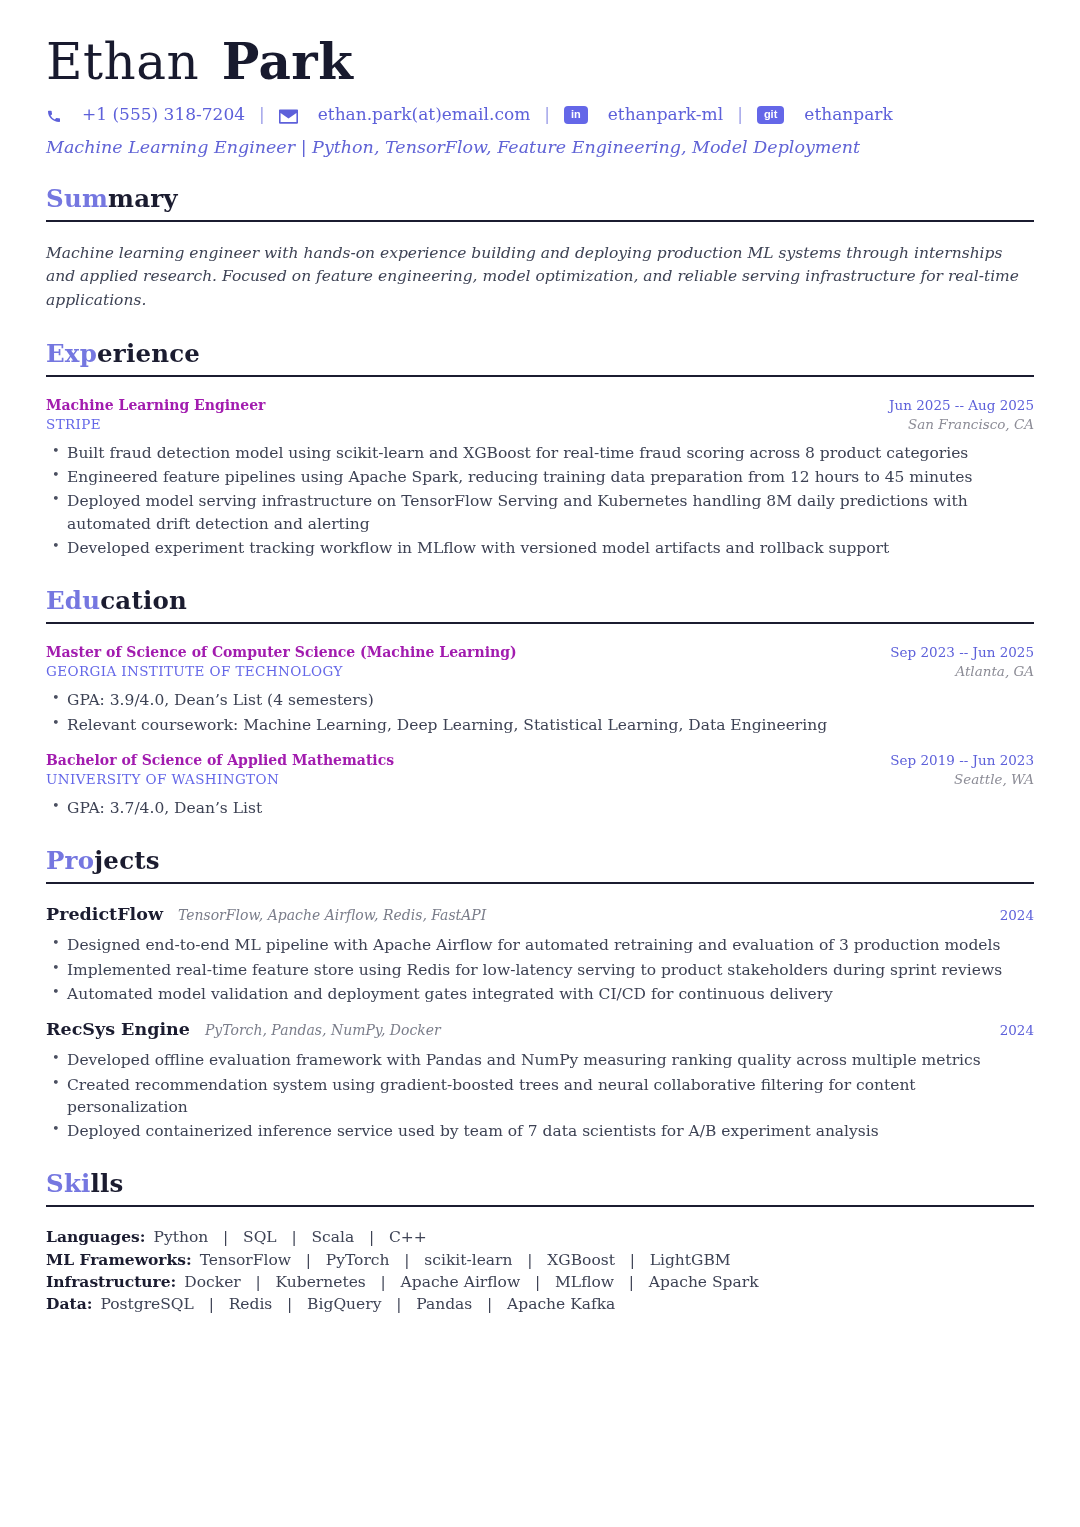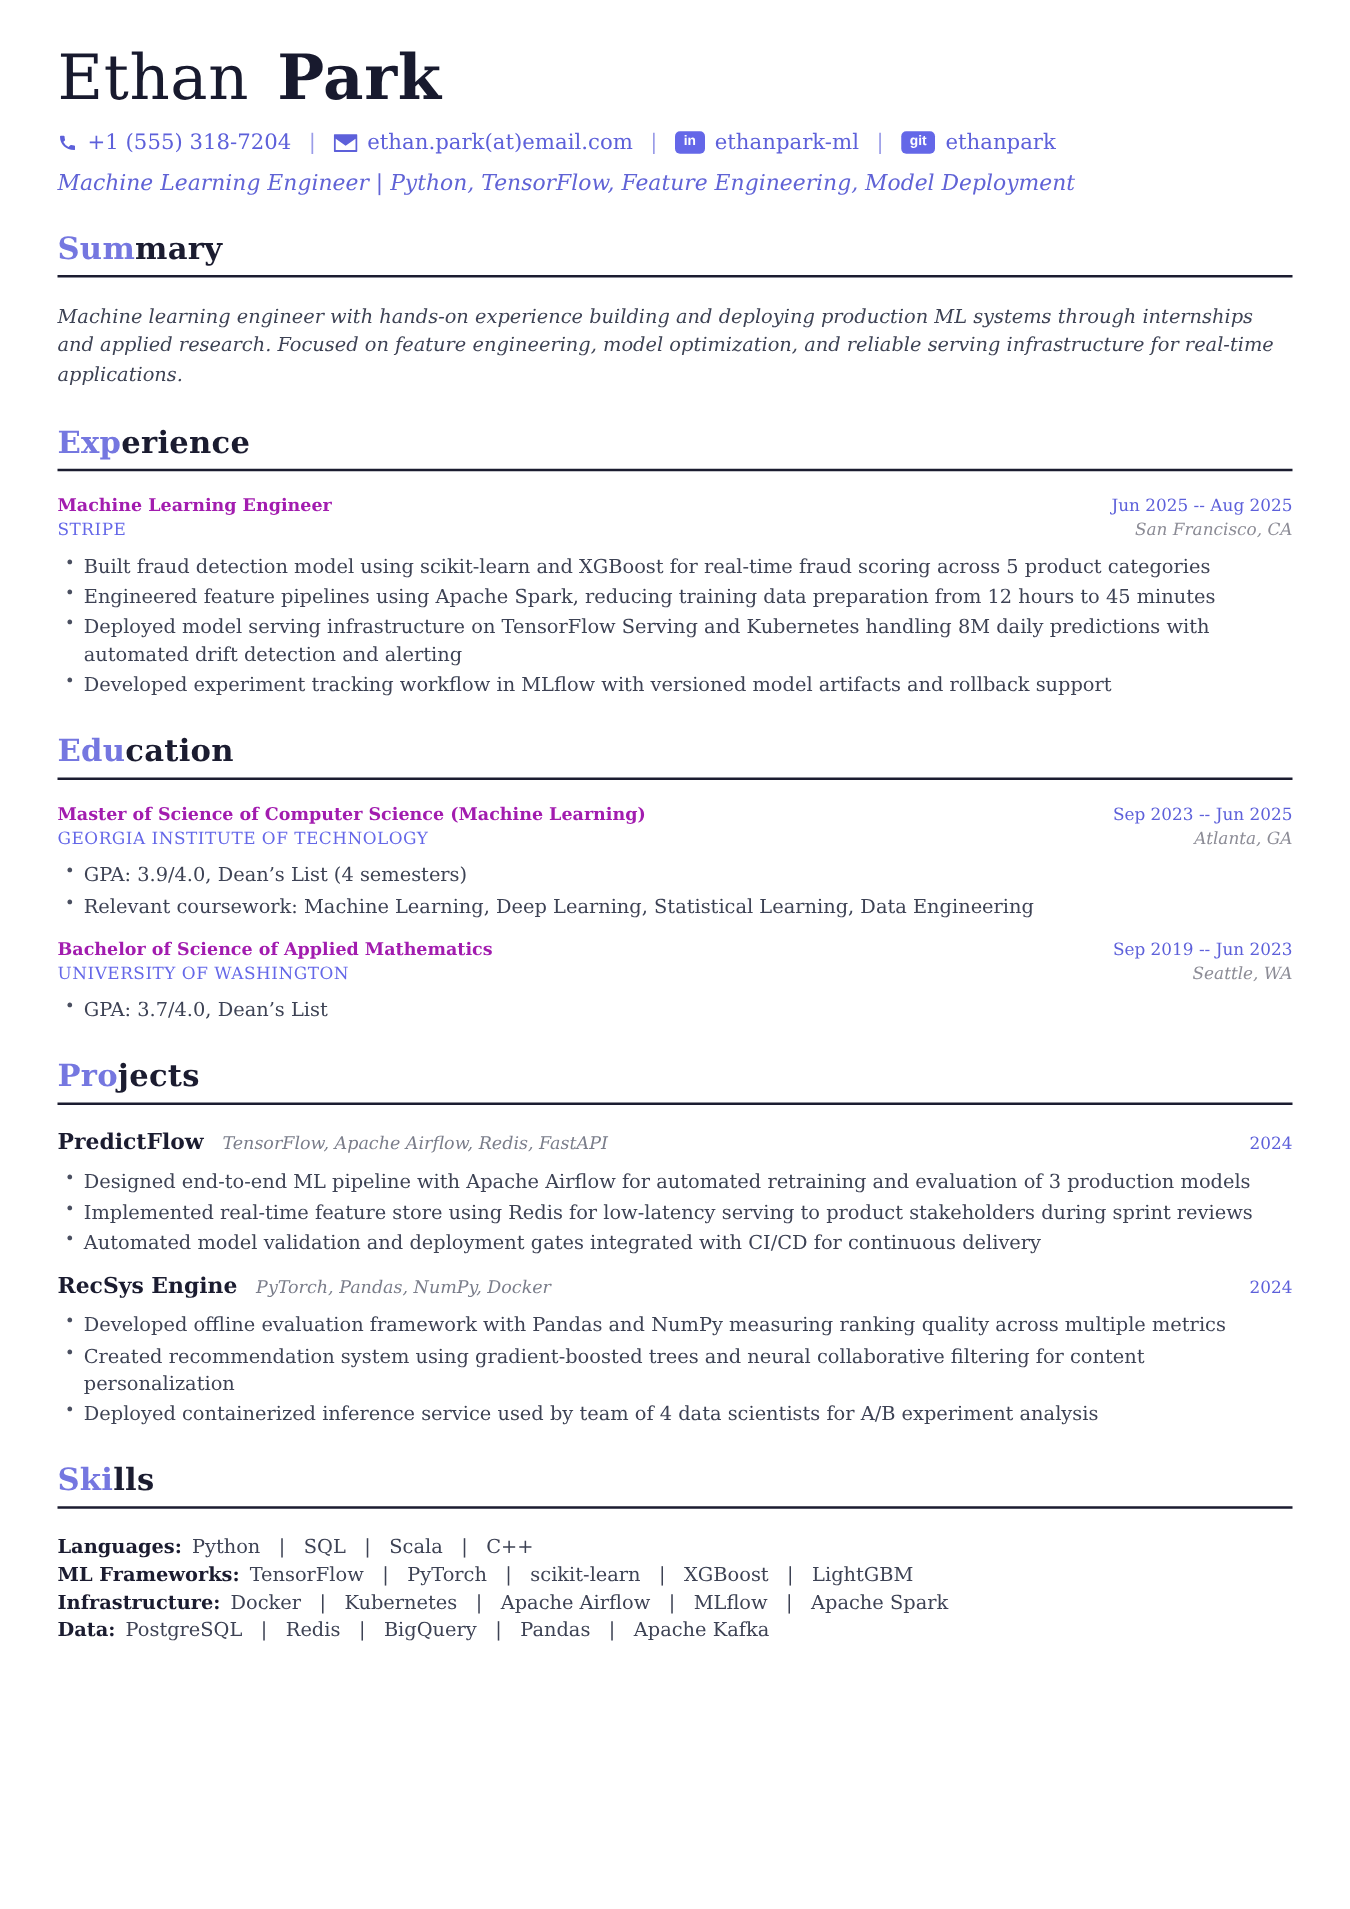--- a/index.html
+++ b/index.html
@@ -25,21 +25,21 @@
   .name .first { font-weight: 400; }
   .name .last  { font-weight: 700; margin-left: 6px; }
 
   .contact-row {
     display: flex;
     align-items: center;
     margin-top: 14px;
     font-size: 17px;
     color: #5d60da;
   }
-  .contact-item { display: inline-flex; align-items: center; gap: 8px; }
+  .contact-item { display: inline-flex; align-items: flex-end; gap: 20px; }
   .contact-sep { color: #9a9ce8; margin: 0 14px; }
   .icon { display: inline-flex; align-items: center; }
   .badge {
     display: inline-flex;
     align-items: center;
     justify-content: center;
     background: #6467e8;
     color: #ffffff;
     border-radius: 4px;
     padding: 2px 7px 4px 7px;
@@ -227,21 +227,21 @@
       <div class="entry">
         <div class="entry-head">
           <span class="entry-role">Machine Learning Engineer</span>
           <span class="entry-dates">Jun 2025 -- Aug 2025</span>
         </div>
         <div class="entry-sub">
           <span class="entry-company">STRIPE</span>
           <span class="entry-location">San Francisco, CA</span>
         </div>
         <ul class="bullets">
-          <li>Built fraud detection model using scikit-learn and XGBoost for real-time fraud scoring across 5 product categories</li>
+          <li>Built fraud detection model using scikit-learn and XGBoost for real-time fraud scoring across 8 product categories</li>
           <li>Engineered feature pipelines using Apache Spark, reducing training data preparation from 12 hours to 45 minutes</li>
           <li>Deployed model serving infrastructure on TensorFlow Serving and Kubernetes handling 8M daily predictions with automated drift detection and alerting</li>
           <li>Developed experiment tracking workflow in MLflow with versioned model artifacts and rollback support</li>
         </ul>
       </div>
     </div>
   </div>
 
   <div class="section">
     <div class="section-title">
@@ -297,21 +297,21 @@
       </div>
       <div class="project">
         <div class="project-head">
           <span class="project-name">RecSys Engine</span>
           <span class="project-stack">PyTorch, Pandas, NumPy, Docker</span>
           <span class="project-year">2024</span>
         </div>
         <ul class="bullets">
           <li>Developed offline evaluation framework with Pandas and NumPy measuring ranking quality across multiple metrics</li>
           <li>Created recommendation system using gradient-boosted trees and neural collaborative filtering for content personalization</li>
-          <li>Deployed containerized inference service used by team of 4 data scientists for A/B experiment analysis</li>
+          <li>Deployed containerized inference service used by team of 7 data scientists for A/B experiment analysis</li>
         </ul>
       </div>
     </div>
   </div>
 
   <div class="section">
     <div class="section-title">
       <span class="accent">Ski</span><span>lls</span>
     </div>
     <div class="section-body">

